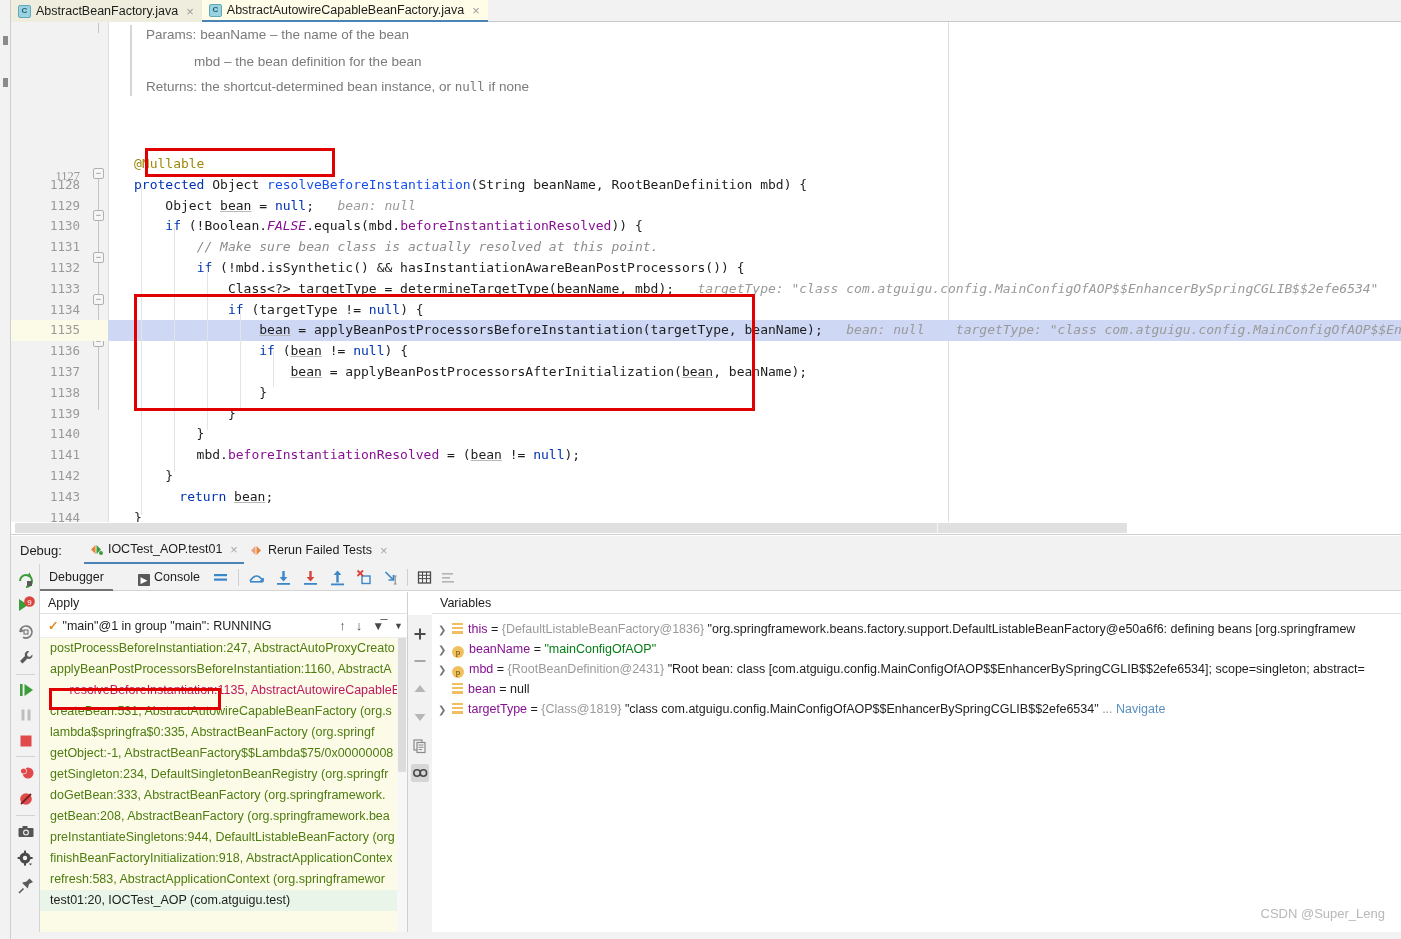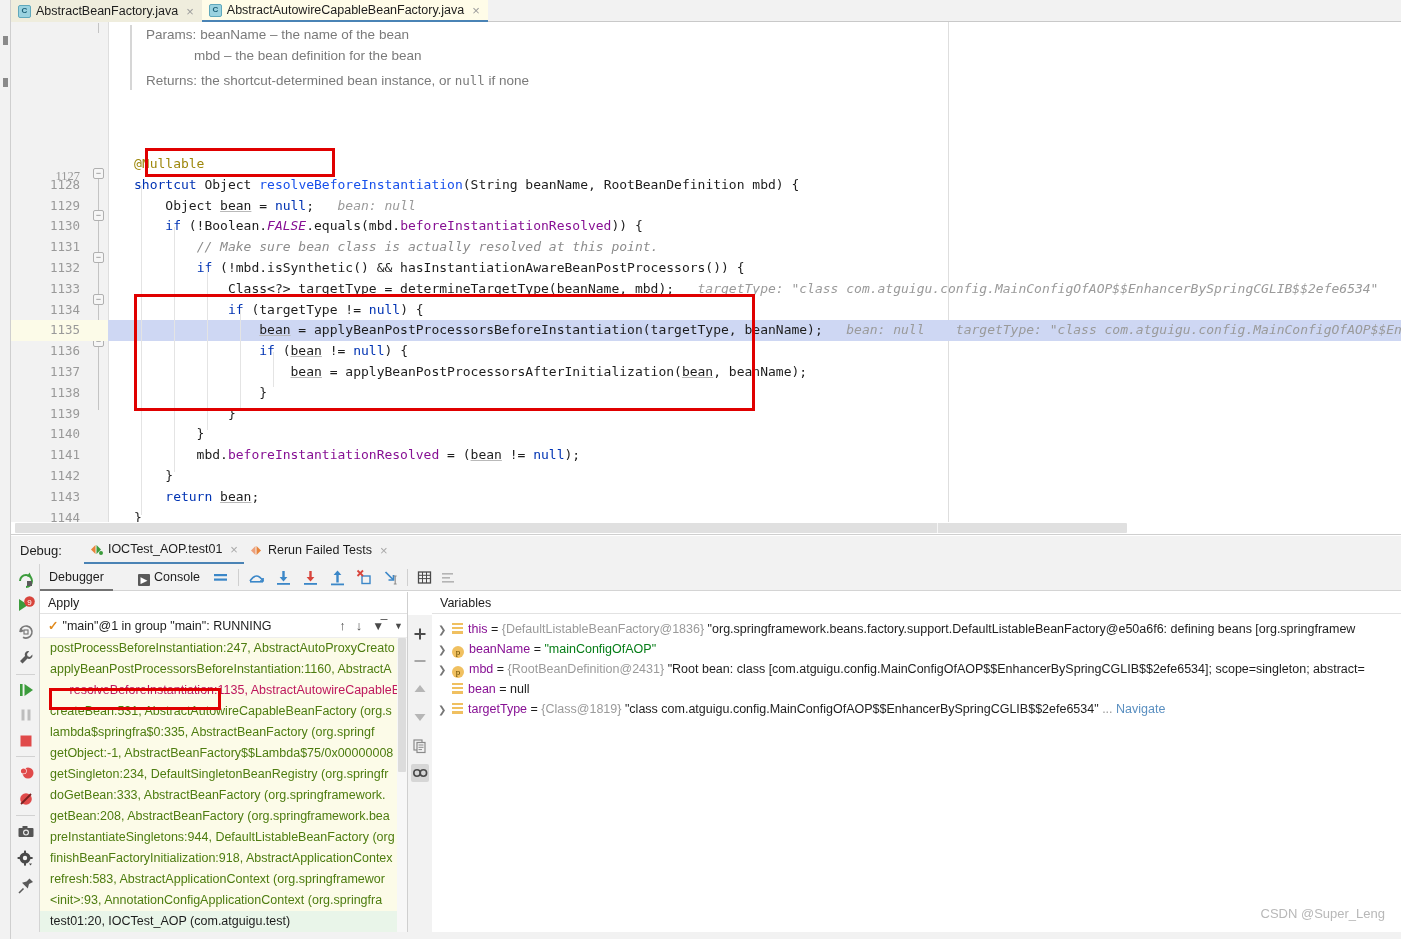--- a/index.html
+++ b/index.html
@@ -336,36 +336,36 @@
     <div style="position:absolute;left:78px;top:298.4px;width:19px;height:20.8px;background:#fcfbe8;"></div>
 
     <div class="codearea">
 
       <div class="vguide" style="left:0px;"></div>
       <div class="vguide" style="left:840px;"></div>
 
       <div class="hlrow" style="top:298.4px;"></div>
 
       <div class="docblock">
-        <div class="docrow" style="margin-bottom:2px;">
+        <div class="docrow" style="margin-bottom:8px;">
           <span class="lbl">Params:</span>
           <span>beanName – the name of the bean</span>
         </div>
         <div class="docrow" style="margin-bottom:6px;padding-left:48px;">
           <span>mbd – the bean definition for the bean</span>
         </div>
         <div class="docrow">
           <span class="lbl">Returns:</span>
           <span><span>the shortcut-determined bean instance, or </span><span class="mono-inline">null</span><span> if none</span></span>
         </div>
       </div>
 
       <div class="codeline" style="top:132px;left:26px;"><span class="anno">@Nullable</span></div>
 
-      <div class="codeline" style="top:152.8px;left:26px;"><span class="kw">shortcut</span> Object <span class="fn">resolveBeforeInstantiation</span>(String beanName, RootBeanDefinition mbd) {</div>
+      <div class="codeline" style="top:152.8px;left:26px;"><span class="kw">protected</span> Object <span class="fn">resolveBeforeInstantiation</span>(String beanName, RootBeanDefinition mbd) {</div>
 
       <div class="codeline" style="top:173.6px;left:26px;">    Object <span class="locv">bean</span> = <span class="kw">null</span>;  <span class="hint"> bean: null</span></div>
 
       <div class="codeline" style="top:194.4px;left:26px;">    <span class="kw">if</span> (!Boolean.<span class="stat">FALSE</span>.equals(mbd.<span class="fld">beforeInstantiationResolved</span>)) {</div>
 
       <div class="codeline" style="top:215.2px;left:26px;">        <span class="cmt">// Make sure bean class is actually resolved at this point.</span></div>
 
       <div class="codeline" style="top:236px;left:26px;">        <span class="kw">if</span> (!mbd.isSynthetic() &amp;&amp; hasInstantiationAwareBeanPostProcessors()) {</div>
 
       <div class="codeline" style="top:256.8px;left:26px;">            Class&lt;?&gt; targetType = determineTargetType(beanName, mbd);  <span class="hint"> targetType: "class com.atguigu.config.MainConfigOfAOP$$EnhancerBySpringCGLIB$$2efe6534"</span></div>
@@ -381,21 +381,21 @@
       <div class="codeline" style="top:360.8px;left:26px;">                }</div>
 
       <div class="codeline" style="top:381.6px;left:26px;">            }</div>
 
       <div class="codeline" style="top:402.4px;left:26px;">        }</div>
 
       <div class="codeline" style="top:423.2px;left:26px;">        mbd.<span class="fld">beforeInstantiationResolved</span> = (<span class="locv">bean</span> != <span class="kw">null</span>);</div>
 
       <div class="codeline" style="top:444px;left:26px;">    }</div>
 
-      <div class="codeline" style="top:464.8px;left:26px;">    <span class="kw">return</span> <span class="locv">bean</span>;</div>
+      <div class="codeline" style="top:464.8px;left:40px;">    <span class="kw">return</span> <span class="locv">bean</span>;</div>
 
       <div class="codeline" style="top:485.6px;left:26px;">}</div>
 
       <div style="position:absolute;left:33px;top:163px;width:1px;height:330px;background:#e4e4e4;"></div>
       <div style="position:absolute;left:66px;top:205px;width:1px;height:245px;background:#e4e4e4;"></div>
       <div style="position:absolute;left:99px;top:246px;width:1px;height:162px;background:#e4e4e4;"></div>
       <div style="position:absolute;left:132px;top:288px;width:1px;height:98px;background:#e4e4e4;"></div>
       <div style="position:absolute;left:165px;top:330px;width:1px;height:35px;background:#e4e4e4;"></div>
     </div>
 
@@ -626,21 +626,20 @@
       <div class="frame-item current">resolveBeforeInstantiation:1135, AbstractAutowireCapableBe</div>
       <div class="frame-item">createBean:531, AbstractAutowireCapableBeanFactory (org.s</div>
       <div class="frame-item">lambda$springfra$0:335, AbstractBeanFactory (org.springf</div>
       <div class="frame-item">getObject:-1, AbstractBeanFactory$$Lambda$75/0x00000008</div>
       <div class="frame-item">getSingleton:234, DefaultSingletonBeanRegistry (org.springfr</div>
       <div class="frame-item">doGetBean:333, AbstractBeanFactory (org.springframework.</div>
       <div class="frame-item">getBean:208, AbstractBeanFactory (org.springframework.bea</div>
       <div class="frame-item">preInstantiateSingletons:944, DefaultListableBeanFactory (org</div>
       <div class="frame-item">finishBeanFactoryInitialization:918, AbstractApplicationContex</div>
       <div class="frame-item">refresh:583, AbstractApplicationContext (org.springframewor</div>
-      <div class="frame-item">&lt;init&gt;:93, AnnotationConfigApplicationContext (org.springfra</div>
       <div class="frame-item test">test01:20, IOCTest_AOP (com.atguigu.test)</div>
     </div>
 
     <div class="frames-vscroll">
       <div class="thumb"></div>
     </div>
 
     <div class="redbox" style="left:9px; top:96px; width:172px; height:22px;"></div>
   </div>
 

